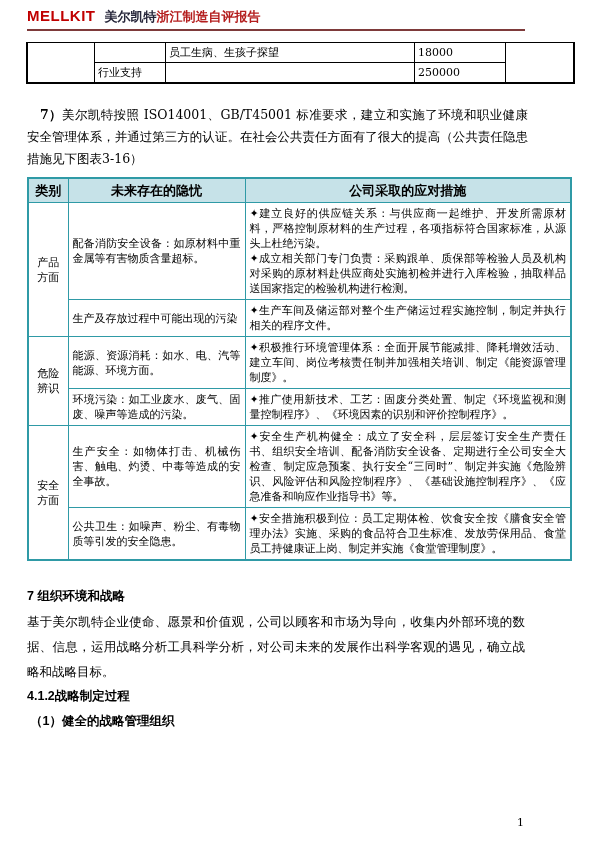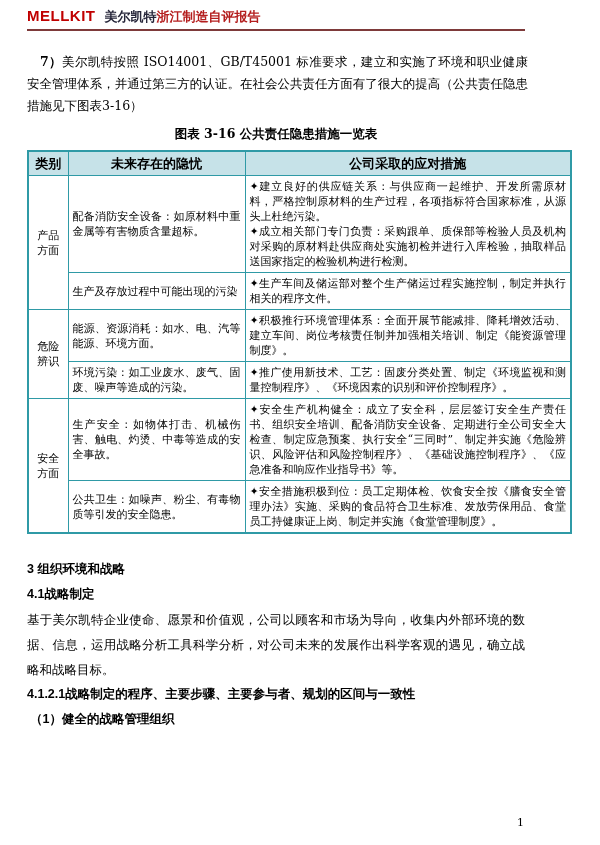--- a/index.html
+++ b/index.html
@@ -95,24 +95,39 @@
 <body>
 
 <div class="page">
 
   <div class="hdr">
     <span class="logo">MELLKIT</span>
     <span class="brand">美尔凯特</span><span class="hdr-title">浙江制造自评报告</span>
   </div>
   <div class="hdr-rule"></div>
 
+  <table class="t-top">
+    <tbody>
+        <tr>
+      <td class="cA" rowspan="2"></td>
+      <td class="cB"></td>
+      <td class="cC">员工生病、生孩子探望</td>
+      <td class="cD">18000</td>
+      <td class="cE" rowspan="2"></td>
+    </tr>
+    <tr>
+      <td class="cB">行业支持</td>
+      <td class="cC"></td>
+      <td class="cD">250000</td>
+    </tr>
+  </tbody>
+    </table>
 
   <p class="body-p"><b>7）</b><span>美尔凯特按照 ISO14001、GB/T45001 标准要求，建立和实施了环境和职业健康安全管理体系，并通过第三方的认证。在社会公共责任方面有了很大的提高（公共责任隐患措施见下图表3-16）</span></p>
 
-  <div class="fig-title">图表 3-16 公共责任隐患措施一览表</div>
 
   <table class="t-main">
     <colgroup>
       <col class="col-cat">
         <col class="col-concern">
         <col class="col-measure">
     </colgroup>
     <thead>
       <tr>
         <th>类别</th>
@@ -158,22 +173,21 @@
       <tr>
         <td>公共卫生：如噪声、粉尘、有毒物质等引发的安全隐患。</td>
         <td>
           <div>✦安全措施积极到位：员工定期体检、饮食安全按《膳食安全管理办法》实施、采购的食品符合卫生标准、发放劳保用品、食堂员工持健康证上岗、制定并实施《食堂管理制度》。</div>
         </td>
       </tr>
     </tbody>
   </table>
 
   <div class="sections">
-    <p class="sec-h1">3 组织环境和战略</p>
-    <p class="sec-h2">4.1战略制定</p>
+    <p class="sec-h1">7 组织环境和战略</p>
     <p class="sec-p">基于美尔凯特企业使命、愿景和价值观，公司以顾客和市场为导向，收集内外部环境的数据、信息，运用战略分析工具科学分析，对公司未来的发展作出科学客观的遇见，确立战略和战略目标。</p>
-    <p class="sec-h2">4.1.2.1战略制定的程序、主要步骤、主要参与者、规划的区间与一致性</p>
+    <p class="sec-h2">4.1.2战略制定过程</p>
     <p class="sec-item">（1）健全的战略管理组织</p>
   </div>
 
   <div class="page-num">1</div>
 
 </div>
 
 </body></html>

